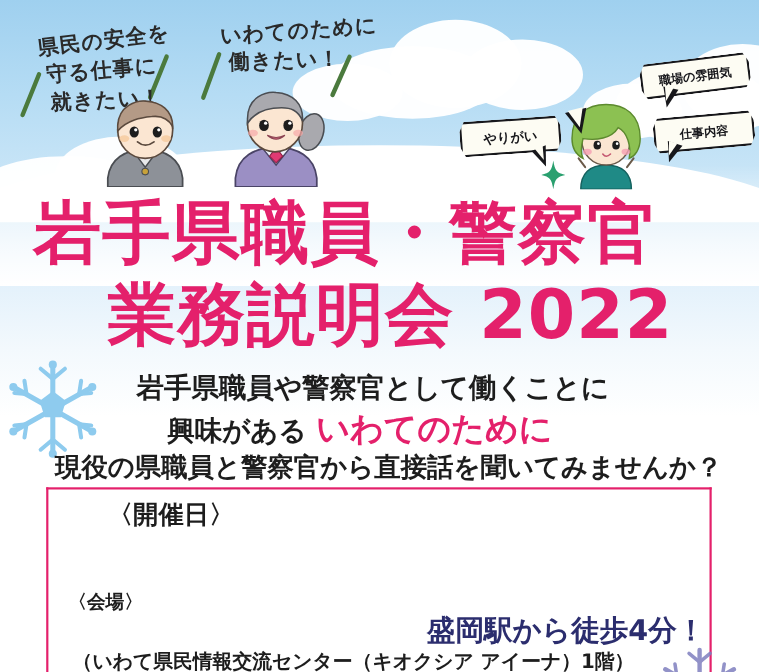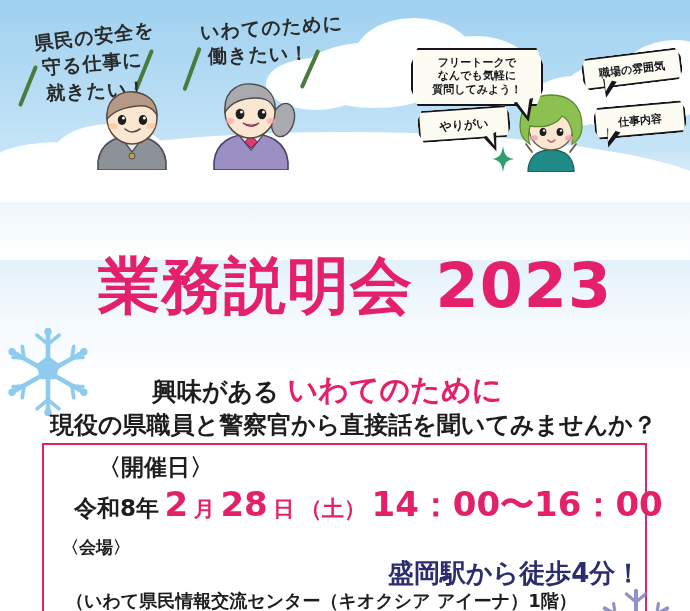--- a/index.html
+++ b/index.html
@@ -168,25 +168,20 @@
       <path d="M24 60 L18 52 M62 60 L68 52" stroke="#6a5a4a" stroke-width="1.8" stroke-linecap="round" fill="none"></path>
     </svg>
   </div>
 
   <div class="snow" style="left:492px;top:146px;">
     <svg width="22" height="26" viewBox="0 0 22 26">
       <path d="M11 0 C12.5 9 14 11.5 22 13 C14 14.5 12.5 17 11 26 C9.5 17 8 14.5 0 13 C8 11.5 9.5 9 11 0 Z" fill="#2aa06f"></path>
     </svg>
   </div>
 
-  <div class="bubble bub-poly" style="left:411px;top:48px;width:132px;height:58px;padding:6px 6px 0 6px;font-size:11px;">
-    <div>フリートークで</div>
-    <div>なんでも気軽に</div>
-    <div>質問してみよう！</div>
-  </div>
   <div style="position:absolute;left:516px;top:100px;width:0;height:0;border-left:10px solid transparent;border-right:10px solid transparent;border-top:22px solid #17171b;transform:rotate(-14deg);"></div>
   <div style="position:absolute;left:518px;top:99px;width:0;height:0;border-left:7px solid transparent;border-right:7px solid transparent;border-top:17px solid #fdfcf3;transform:rotate(-14deg);"></div>
 
   <div class="bubble bub-poly" style="left:582px;top:53px;width:100px;height:32px;padding:8px 4px 0 4px;font-size:11px;transform:rotate(-7deg);">
     <span>職場の雰囲気</span>
   </div>
   <div style="position:absolute;left:601px;top:80px;width:0;height:0;border-left:7px solid transparent;border-right:7px solid transparent;border-top:18px solid #17171b;transform:rotate(12deg);"></div>
   <div style="position:absolute;left:603px;top:79px;width:0;height:0;border-left:4.5px solid transparent;border-right:4.5px solid transparent;border-top:13px solid #fdfcf3;transform:rotate(12deg);"></div>
 
   <div class="bubble bub-poly" style="left:418px;top:108px;width:92px;height:32px;padding:8px 4px 0 4px;font-size:12px;transform:rotate(-4deg);">
@@ -194,21 +189,22 @@
   </div>
   <div style="position:absolute;left:486px;top:134px;width:0;height:0;border-left:7px solid transparent;border-right:7px solid transparent;border-top:18px solid #17171b;transform:rotate(-22deg);"></div>
   <div style="position:absolute;left:488px;top:133px;width:0;height:0;border-left:4.5px solid transparent;border-right:4.5px solid transparent;border-top:13px solid #fdfcf3;transform:rotate(-22deg);"></div>
 
   <div class="bubble bub-poly" style="left:594px;top:104px;width:92px;height:32px;padding:8px 4px 0 4px;font-size:11px;transform:rotate(-5deg);">
     <span>仕事内容</span>
   </div>
   <div style="position:absolute;left:604px;top:130px;width:0;height:0;border-left:7px solid transparent;border-right:7px solid transparent;border-top:18px solid #17171b;transform:rotate(18deg);"></div>
   <div style="position:absolute;left:606px;top:129px;width:0;height:0;border-left:4.5px solid transparent;border-right:4.5px solid transparent;border-top:13px solid #fdfcf3;transform:rotate(18deg);"></div>
 
-  <div class="title" style="left:98px;top:254px;font-size:62px;line-height:1.04;">業務説明会 2023</div>
+  <div class="title" style="left:30px;top:180px;font-size:62px;line-height:1.04;">岩手県職員・警察官</div>
+  <div class="title" style="left:98px;top:254px;font-size:62px;line-height:1.04;">業務説明会 2022</div>
 
   <div class="snow" style="left:2px;top:326px;">
     <svg width="92" height="92" viewBox="0 0 100 100">
       <g stroke="#8ecbee" stroke-width="5" stroke-linecap="round" fill="none">
         <line x1="50" y1="6" x2="50" y2="94"></line>
         <line x1="11" y1="28" x2="89" y2="72"></line>
         <line x1="11" y1="72" x2="89" y2="28"></line>
         <g stroke-width="4">
           <line x1="50" y1="20" x2="38" y2="10"></line>
             <line x1="50" y1="20" x2="62" y2="10"></line>
@@ -229,39 +225,31 @@
         <circle cx="50" cy="6" r="4"></circle>
           <circle cx="50" cy="94" r="4"></circle>
         <circle cx="11" cy="28" r="4"></circle>
           <circle cx="89" cy="72" r="4"></circle>
         <circle cx="11" cy="72" r="4"></circle>
           <circle cx="89" cy="28" r="4"></circle>
       </g>
     </svg>
   </div>
 
+  <div class="sub" style="left:124px;top:336px;font-size:25px;">岩手県職員や警察官として働くことに</div>
   <div class="sub" style="left:152px;top:370px;font-size:25px;">
     <span>興味がある</span>
     <span class="hi" style="font-size:30px;">いわてのために</span>
   </div>
   <div class="sub" style="left:50px;top:409px;font-size:24px;">現役の県職員と警察官から直接話を聞いてみませんか？</div>
 
   <div class="infobox"></div>
 
   <div class="lbl blk" style="left:62px;top:452px;font-size:23px;margin-left:36px;">〈開催日〉</div>
 
-  <div style="position:absolute;left:74px;top:482px;white-space:nowrap;font-family:'DejaVu Sans','Liberation Sans',sans-serif;font-weight:bold;">
-    <span class="blk" style="font-size:23px;">令和8年</span>
-    <span class="pink" style="font-size:34px;">2</span>
-    <span class="pink" style="font-size:21px;">月</span>
-    <span class="pink" style="font-size:34px;">28</span>
-    <span class="pink" style="font-size:21px;">日</span>
-    <span class="pink" style="font-size:22px;">（土）</span>
-    <span class="pink" style="font-size:34px;">14：00〜16：00</span>
-  </div>
 
 
   <div class="lbl blk" style="left:62px;top:536px;font-size:17px;">〈会場〉</div>
 
 
   <div class="lbl navy" style="left:388px;top:556px;font-size:26px;">盛岡駅から徒歩4分！</div>
 
   <div class="lbl blk" style="left:66px;top:589px;font-size:18px;">（いわて県民情報交流センター（キオクシア アイーナ）1階）</div>
 
   <div class="snow" style="left:596px;top:586px;">

